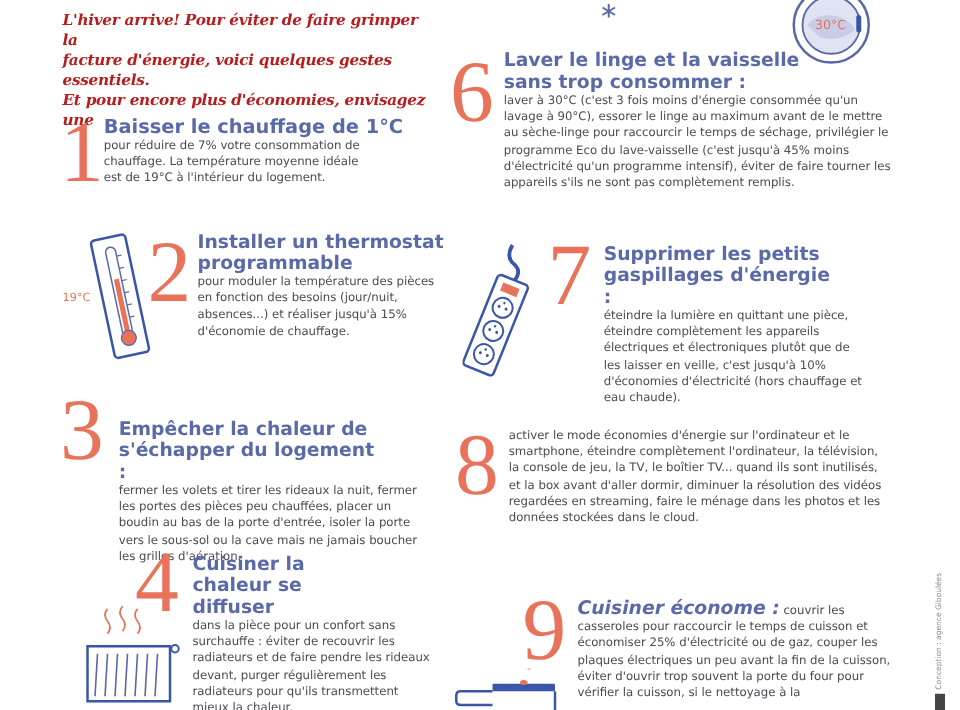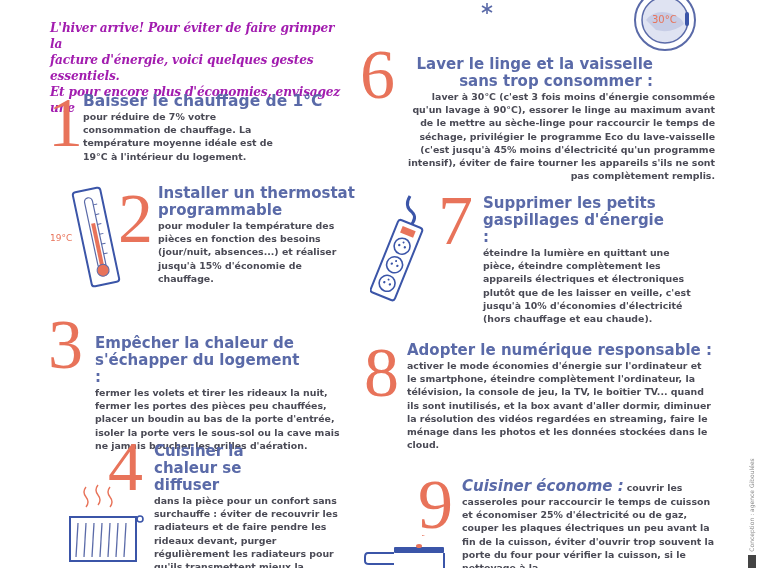--- a/index.html
+++ b/index.html
@@ -1,24 +1,24 @@
 <!DOCTYPE html>
 <html><head>
 <meta charset="utf-8">
 <style>
   html, body { margin:0; padding:0; }
   body { width:768px; height:568px; overflow:hidden; background:#ffffff; position:relative;
          font-family:"DejaVu Sans", sans-serif; color:#4a4a55; }
   .abs { position:absolute; }
-  .intro { left:50px; top:20px; width:300px; font-family:"DejaVu Serif", serif; font-style:italic; font-weight:bold;
-           color:#a21caf; font-size:12.2px; line-height:16px; letter-spacing:-0.2px; }
+  .intro { left:50px; top:8px; width:300px; font-family:"DejaVu Serif", serif; font-style:italic; font-weight:bold;
+           color:#b91c1c; font-size:12.2px; line-height:16px; letter-spacing:-0.2px; }
   .num { position:absolute; font-family:"Liberation Serif", serif; color:#e8735a; font-weight:normal; line-height:1; }
   .tip { position:absolute; font-size:9.4px; line-height:13.2px; color:#4a4a55; }
   .tip .title { font-family:"DejaVu Sans", sans-serif; font-weight:bold; color:#5a6aa8; font-size:15px; line-height:17px; }
-  .tip .body { font-size:9.4px;font-weight:bold; }
+  .tip .body { font-size:9.4px; }
   .credit { position:absolute; left:744px; top:450px; width:14px; height:110px; }
   .credit span { position:absolute; left:50%; top:50%; transform:translate(-50%,-50%) rotate(-90deg);
                  white-space:nowrap; font-size:6px; color:#888; }
   .credit-bar { position:absolute; left:748px; top:555px; width:8px; height:13px; background:#444; }
 </style>
 </head>
 <body>
 
 <div class="abs intro">
   <div>L'hiver arrive! Pour éviter de faire grimper la</div>
@@ -103,21 +103,21 @@
     </g>
     <circle cx="76" cy="36" r="3" fill="#fff" stroke="#3b55a8" stroke-width="1.6"></circle>
   </svg>
 </div>
 <div class="tip" style="left:154px;top:443px;width:200px;">
   <div class="title" style="width:130px;">Cuisiner la chaleur se diffuser</div>
   <div class="body" style="width:190px;">dans la pièce pour un confort sans surchauffe : éviter de recouvrir les radiateurs et de faire pendre les rideaux devant, purger régulièrement les radiateurs pour qu'ils transmettent mieux la chaleur.</div>
 </div>
 
 <div class="num" style="left:360px;top:40px;font-size:70px;">6</div>
-<div class="tip" style="left:403px;top:56px;width:315px;text-align:right;">
+<div class="tip" style="left:403px;top:40px;width:315px;">
   <div class="title" style="width:250px;">Laver le linge et la vaisselle sans trop consommer :</div>
   <div class="body" style="width:312px;">laver à 30°C (c'est 3 fois moins d'énergie consommée qu'un lavage à 90°C), essorer le linge au maximum avant de le mettre au sèche-linge pour raccourcir le temps de séchage, privilégier le programme Eco du lave-vaisselle (c'est jusqu'à 45% moins d'électricité qu'un programme intensif), éviter de faire tourner les appareils s'ils ne sont pas complètement remplis.</div>
 </div>
 
 <div class="abs" style="left:370px;top:194px;">
   <svg width="60" height="110" viewBox="0 0 60 110">
     <path d="M40 2 q-6 10 2 16 q6 6 -2 14" stroke="#3b55a8" stroke-width="3" fill="none"></path>
     <g transform="rotate(22 30 60)">
       <rect x="16" y="28" width="26" height="78" rx="3" fill="#fff" stroke="#3b55a8" stroke-width="2"></rect>
       <rect x="22" y="33" width="14" height="7" fill="#e8735a"></rect>
@@ -139,21 +139,20 @@
   </svg>
 </div>
 <div class="num" style="left:438px;top:186px;font-size:70px;">7</div>
 <div class="tip" style="left:483px;top:195px;width:220px;">
   <div class="title" style="width:190px;">Supprimer les petits gaspillages d'énergie :</div>
   <div class="body" style="width:210px;">éteindre la lumière en quittant une pièce, éteindre complètement les appareils électriques et électroniques plutôt que de les laisser en veille, c'est jusqu'à 10% d'économies d'électricité (hors chauffage et eau chaude).</div>
 </div>
 
 <div class="num" style="left:364px;top:338px;font-size:70px;">8</div>
 <div class="tip" style="left:407px;top:342px;width:310px;">
-  <div class="title" style="width:310px;">Adopter le numérique responsable :</div>
   <div class="body" style="width:305px;">activer le mode économies d'énergie sur l'ordinateur et le smartphone, éteindre complètement l'ordinateur, la télévision, la console de jeu, la TV, le boîtier TV... quand ils sont inutilisés, et la box avant d'aller dormir, diminuer la résolution des vidéos regardées en streaming, faire le ménage dans les photos et les données stockées dans le cloud.</div>
 </div>
 
 <div class="num" style="left:418px;top:470px;font-size:70px;">9</div>
 <div class="abs" style="left:364px;top:535px;">
   <svg width="90" height="34" viewBox="0 0 90 34">
     <path d="M58 0 q8 -2 14 -10" stroke="#e8735a" stroke-width="2" fill="none"></path>
     <rect x="30" y="12" width="50" height="6" rx="1" fill="#3b55a8"></rect>
     <ellipse cx="55" cy="11" rx="3" ry="2" fill="#e8735a"></ellipse>
     <path d="M30 18 L4 18 q-3 0 -3 4 L1 26 q0 3 4 3 L30 29" fill="none" stroke="#3b55a8" stroke-width="2"></path>

